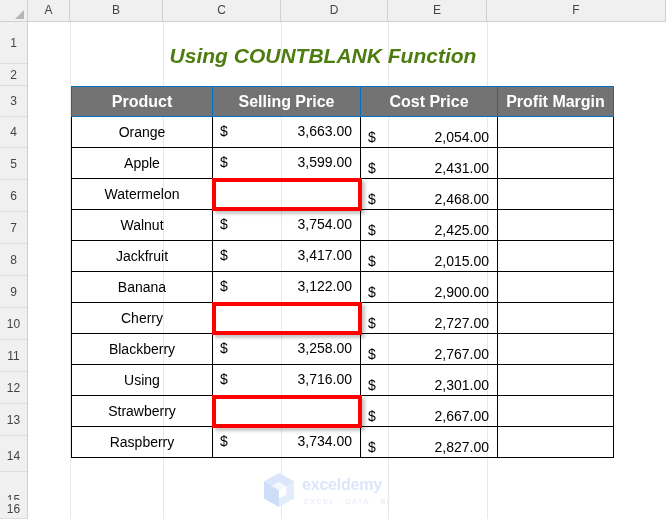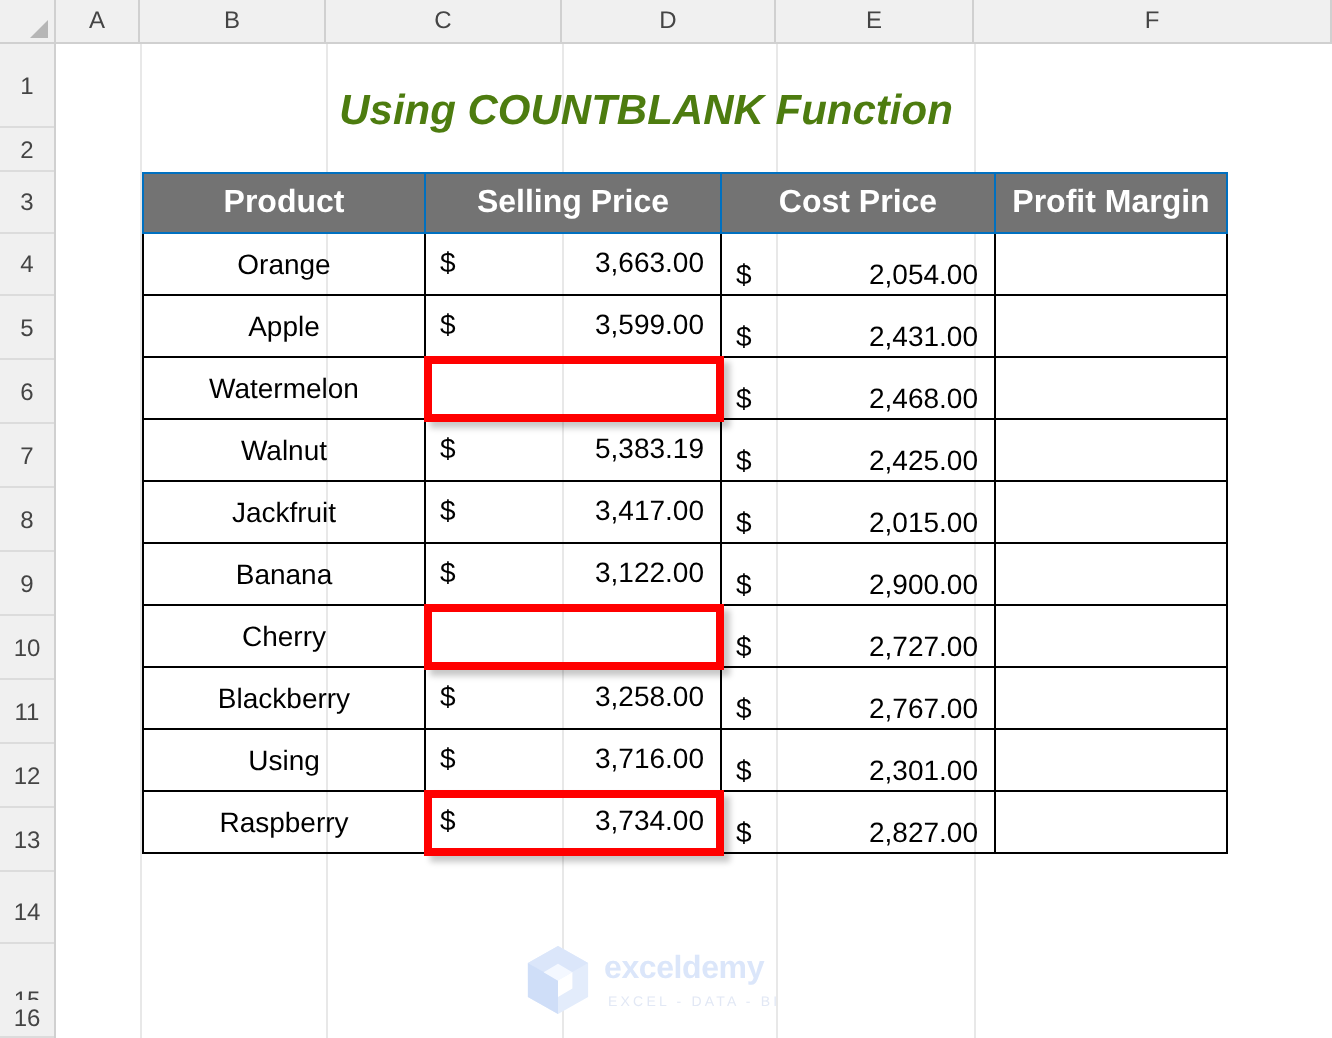--- a/index.html
+++ b/index.html
@@ -323,21 +323,21 @@
               <span class="amt">2,468.00</span>
             </span>
           </td>
           <td class="cell-margin"></td>
         </tr>
         <tr>
           <td class="cell-product">Walnut</td>
           <td class="cell-selling">
             <span class="money">
               <span class="sym">$</span>
-              <span class="amt">5,383.19</span>
+              <span class="amt">3,754.00</span>
             </span>
           </td>
           <td class="cell-cost">
             <span class="money">
               <span class="sym">$</span>
               <span class="amt">2,425.00</span>
             </span>
           </td>
           <td class="cell-margin"></td>
         </tr>
@@ -405,20 +405,31 @@
           <td class="cell-selling">
             <span class="money">
               <span class="sym">$</span>
               <span class="amt">3,716.00</span>
             </span>
           </td>
           <td class="cell-cost">
             <span class="money">
               <span class="sym">$</span>
               <span class="amt">2,301.00</span>
+            </span>
+          </td>
+          <td class="cell-margin"></td>
+        </tr>
+        <tr>
+          <td class="cell-product">Strawberry</td>
+          <td class="cell-selling"></td>
+          <td class="cell-cost">
+            <span class="money">
+              <span class="sym">$</span>
+              <span class="amt">2,667.00</span>
             </span>
           </td>
           <td class="cell-margin"></td>
         </tr>
         <tr>
           <td class="cell-product">Raspberry</td>
           <td class="cell-selling">
             <span class="money">
               <span class="sym">$</span>
               <span class="amt">3,734.00</span>

